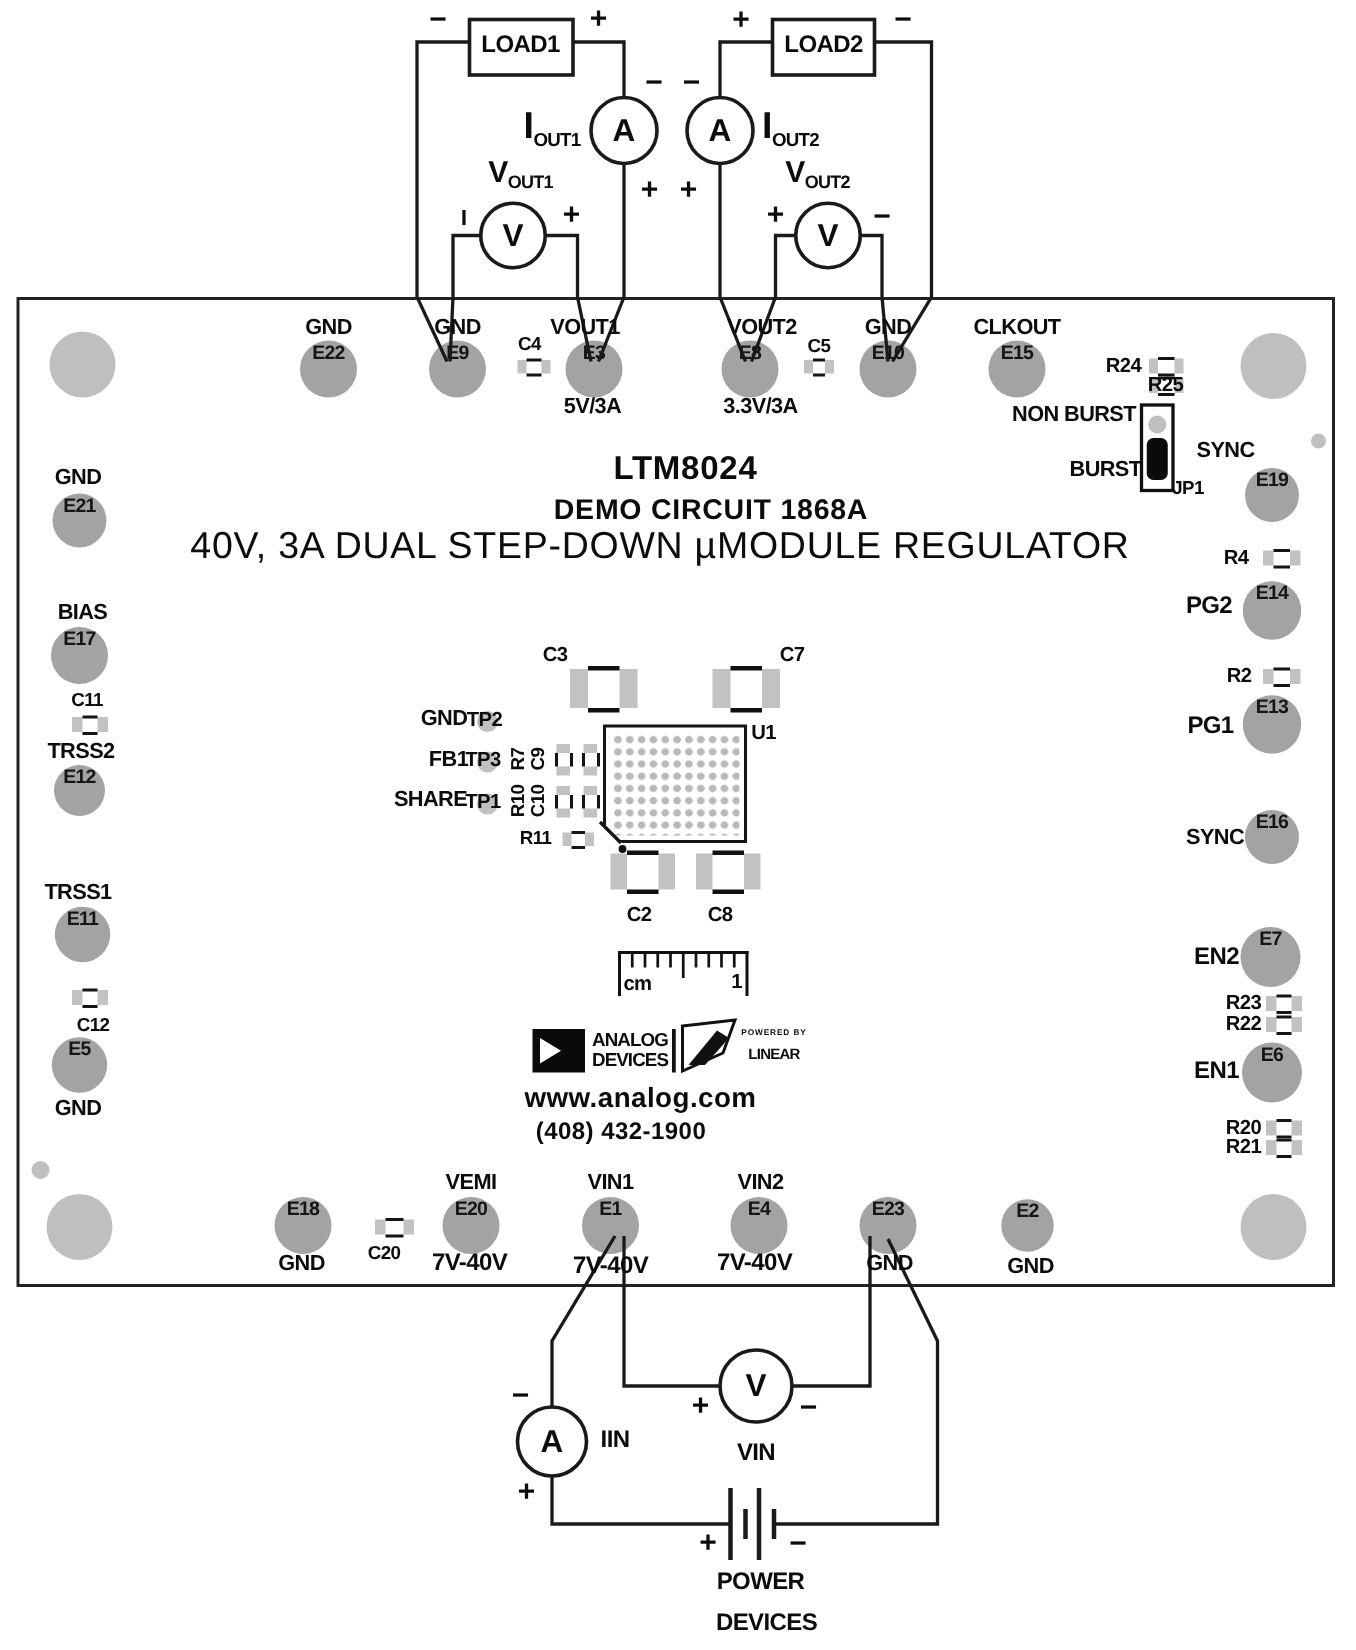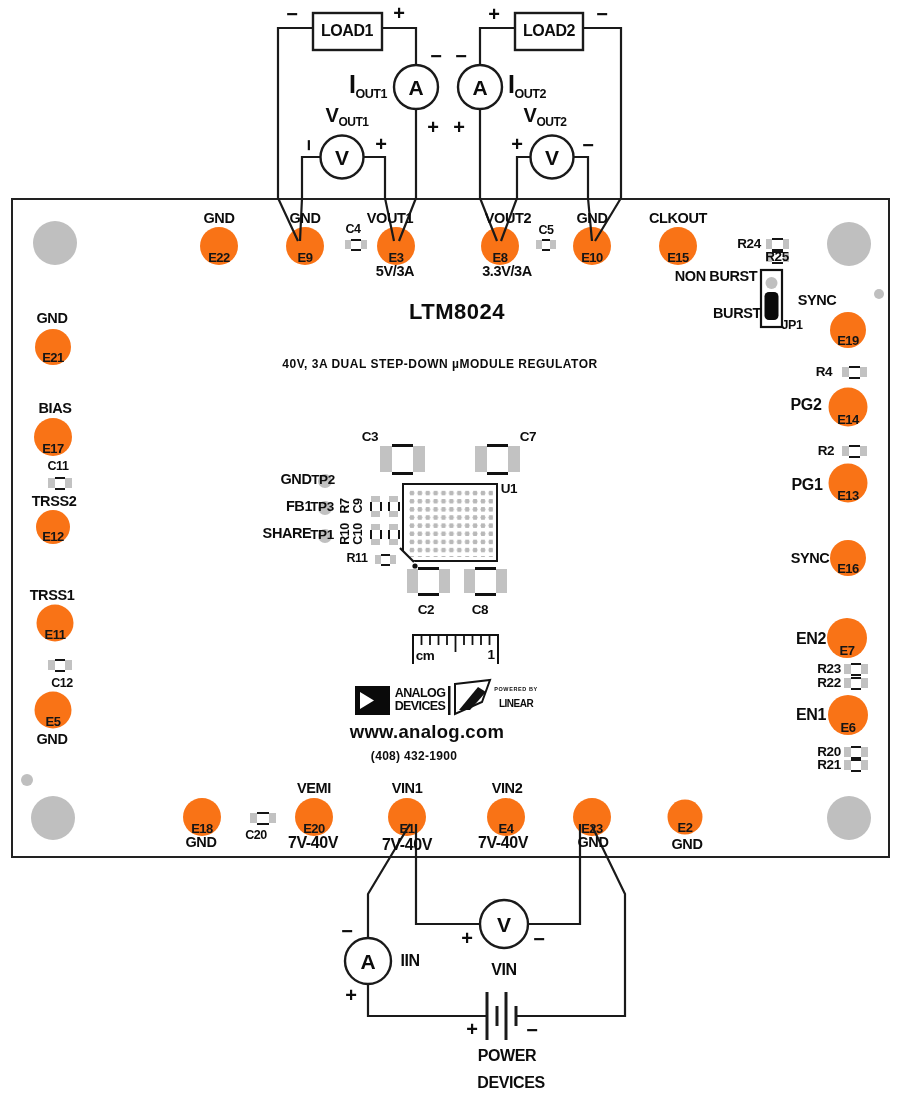--- a/index.html
+++ b/index.html
@@ -13,22 +13,22 @@
      letter-spacing:-0.4px;z-index:4;text-align:center}
   .f12{font-size:12.5px}.f13{font-size:13.5px}.f16{font-size:16px}
   .sign{font-size:20px;letter-spacing:0;font-weight:700}
   .rot{transform:translate(-50%,-50%) rotate(-90deg)}
   .rot90{transform:translate(-50%,-50%) rotate(90deg)}
   .mletter{font-size:21px;letter-spacing:0}
   .mi{font:700 25px "Liberation Sans",sans-serif}
   .ms{font:700 12.5px "Liberation Sans",sans-serif;vertical-align:-5px;letter-spacing:-0.5px}
   .vi{font:700 20px "Liberation Sans",sans-serif}
   .vs{font:700 12px "Liberation Sans",sans-serif;vertical-align:-4px;letter-spacing:-0.5px}
-  .pad{position:absolute;transform:translate(-50%,-50%);border-radius:50%;background:#f97316;
-       display:flex;align-items:flex-end;justify-content:center;
+  .pad{position:absolute;transform:translate(-50%,-50%);border-radius:50%;background:#a3a3a3;
+       display:flex;align-items:flex-start;justify-content:center;
        font:700 13px "Liberation Sans",sans-serif;color:#151515;letter-spacing:-0.5px;z-index:2}
   .hole{position:absolute;transform:translate(-50%,-50%);border-radius:50%;background:#bfbfbf;z-index:2}
   .smd{position:absolute;background:#c2c2c2;z-index:2}
   .smd.h::after{content:"";position:absolute;left:28%;right:28%;top:-1.5px;bottom:-1.5px;
        background:#fff;border-top:2px solid #151515;border-bottom:2px solid #151515}
   .smd.v::after{content:"";position:absolute;top:28%;bottom:28%;left:-1.5px;right:-1.5px;
        background:#fff;border-left:2px solid #151515;border-right:2px solid #151515}
   .cap{position:absolute;background:#c2c2c2;z-index:2}
   .cap::after{content:"";position:absolute;left:26%;right:26%;top:-2.5px;bottom:-2.5px;
        background:#fff;border-top:3px solid #111;border-bottom:3px solid #111}
@@ -266,21 +266,22 @@
   <div class="l" style="left:678px;top:219px">CLKOUT</div>
 
   <div class="l f13" style="left:749px;top:244px">R24</div>
   <div class="l f13" style="left:777px;top:257px">R25</div>
   <div class="l" style="left:716px;top:277px">NON BURST</div>
   <div class="l" style="left:737px;top:314px">BURST</div>
   <div class="l f12" style="left:792px;top:326px">JP1</div>
   <div class="l" style="left:817px;top:301px">SYNC</div>
 
   <div class="l" style="left:457px;top:312px;font-size:22px;letter-spacing:0.5px">LTM8024</div>
-  <div class="l title" style="left:440px;top:364px;font-size:12px;font-weight:700">40V, 3A DUAL STEP-DOWN µMODULE REGULATOR</div>
+  <div class="l title" style="left:474px;top:341px;font-size:19px;font-weight:700">DEMO CIRCUIT 1868A</div>
+  <div class="l title" style="left:440px;top:364px;font-size:25px;font-weight:400">40V, 3A DUAL STEP-DOWN µMODULE REGULATOR</div>
 
   <div class="l" style="left:52px;top:319px">GND</div>
   <div class="l" style="left:55px;top:409px">BIAS</div>
   <div class="l f12" style="left:58px;top:467px">C11</div>
   <div class="l" style="left:54px;top:502px">TRSS2</div>
   <div class="l" style="left:52px;top:596px">TRSS1</div>
   <div class="l f12" style="left:62px;top:684px">C12</div>
   <div class="l" style="left:52px;top:740px">GND</div>
 
   <div class="l f13" style="left:824px;top:372px">R4</div>
@@ -313,21 +314,21 @@
   <div class="l f13" style="left:480px;top:610px">C8</div>
 
   <div class="l f13" style="left:425px;top:656px">cm</div>
   <div class="l f13" style="left:491px;top:655px">1</div>
 
   <div class="l" style="left:420px;top:694px;font-size:12.5px;letter-spacing:-0.6px">ANALOG</div>
   <div class="l" style="left:420px;top:707px;font-size:12.5px;letter-spacing:-0.6px">DEVICES</div>
   <div class="l" style="left:516px;top:690px;font-size:5.5px;letter-spacing:0.6px">POWERED BY</div>
   <div class="l" style="left:516px;top:704px;font-size:10px;letter-spacing:-0.5px">LINEAR</div>
   <div class="l" style="left:427px;top:732px;font-size:18.5px;letter-spacing:0.3px">www.analog.com</div>
-  <div class="l" style="left:414px;top:756px;font-size:12px;letter-spacing:0.3px">(408) 432-1900</div>
+  <div class="l" style="left:414px;top:756px;font-size:16px;letter-spacing:0.3px">(408) 432-1900</div>
 
   <div class="l" style="left:201px;top:843px">GND</div>
   <div class="l f12" style="left:256px;top:836px">C20</div>
   <div class="l" style="left:314px;top:789px">VEMI</div>
   <div class="l f16" style="left:313px;top:843px">7V-40V</div>
   <div class="l" style="left:407px;top:789px">VIN1</div>
   <div class="l f16" style="left:407px;top:845px">7V-40V</div>
   <div class="l" style="left:507px;top:789px">VIN2</div>
   <div class="l f16" style="left:503px;top:843px">7V-40V</div>
   <div class="l" style="left:593px;top:843px">GND</div>

